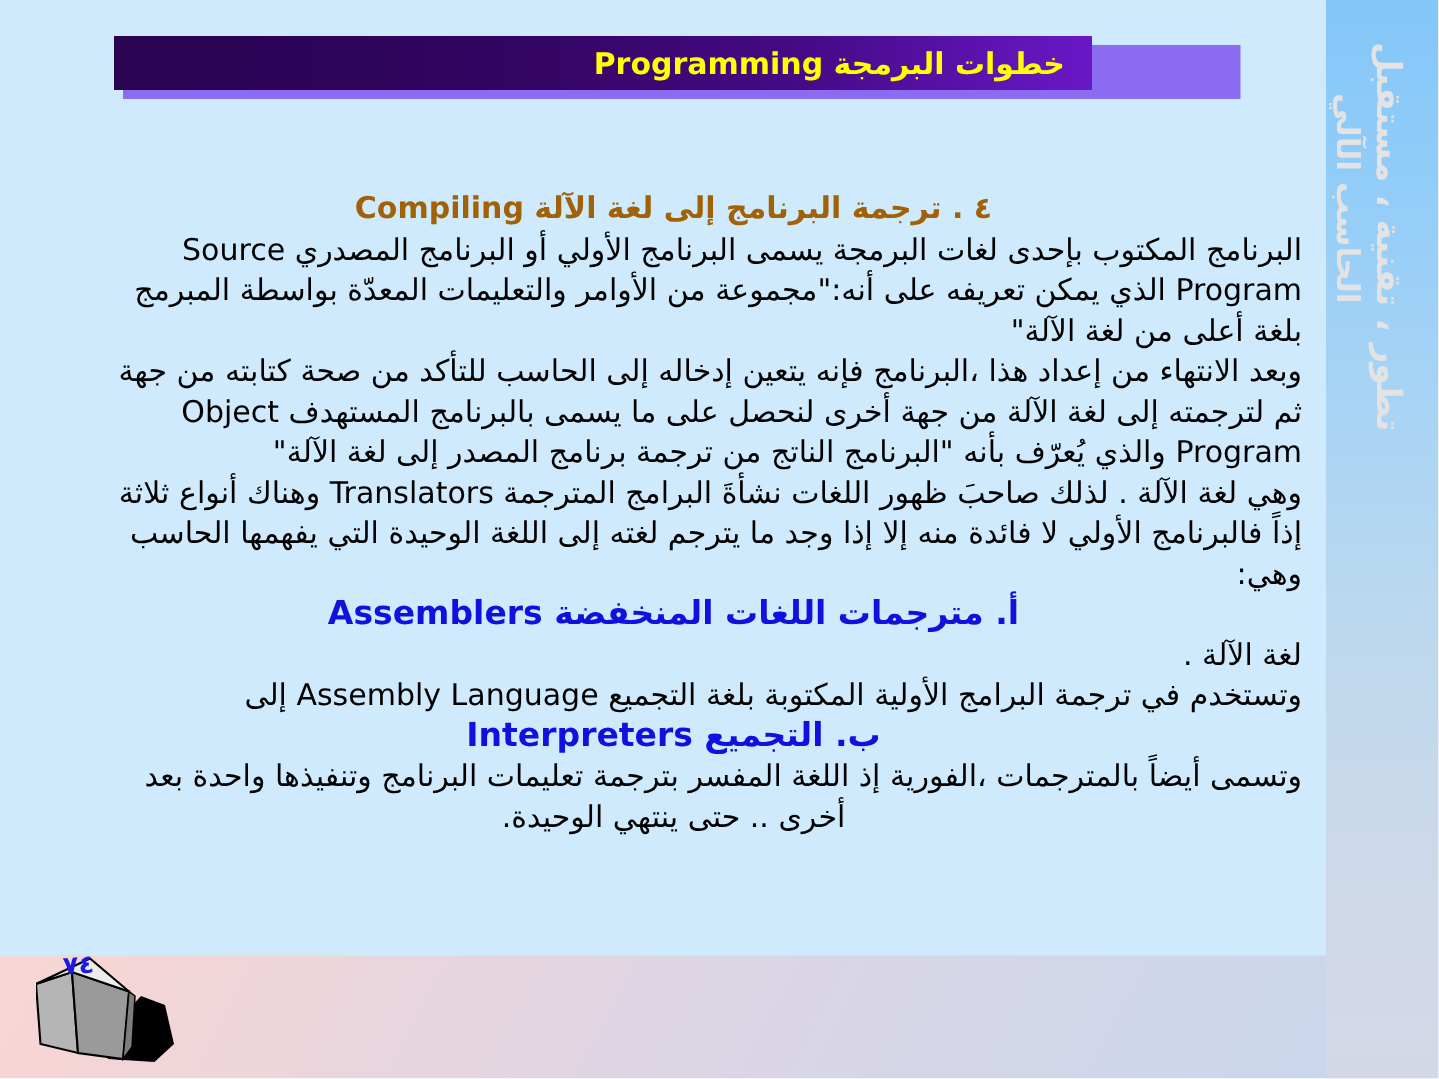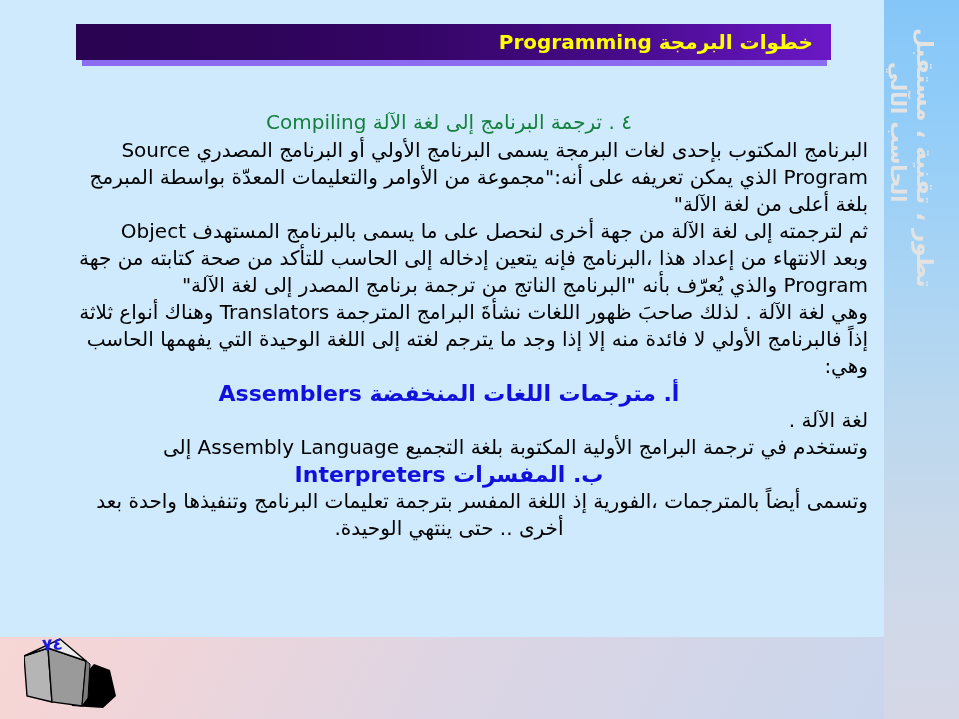--- a/index.html
+++ b/index.html
@@ -65,21 +65,21 @@
   
   .title-shadow {
     position: absolute;
     left: 82px; top: 30px;
     width: 745px; height: 36px;
     background: #8b6bf0;
   }
   .title-bar {
     position: absolute;
     left: 76px; top: 24px;
-    width: 755px; height: 36px;
+    width: 652px; height: 36px;
     background: linear-gradient(90deg, #2a0352 0%, #2d0458 22%, #350566 45%, #450a85 70%, #5b12ad 88%, #6a18c6 100%);
     display: flex;
     align-items: center;
     justify-content: flex-start;
     padding-right: 18px;
     box-sizing: border-box;
   }
   .title-text {
     color: #ffff00;
     font-size: 20px;
@@ -99,26 +99,26 @@
     color: #000000;
     font-size: 20px;
     line-height: 27px;
     font-family: "DejaVu Sans", "Liberation Sans", sans-serif;
   }
   .p {
     margin: 0;
     padding: 0;
   }
   .head-red {
-    color: #15803d;
-    font-weight: 400;
+    color: #a16207;
+    font-weight: 700;
     text-align: center;
     font-size: 20px;
     line-height: 28px;
-    margin: 0 0 1px 0;
+    margin: 16px 0 1px 0;
   }
   .head-blue {
     color: #1111dd;
     font-weight: 700;
     text-align: center;
     font-size: 22px;
     line-height: 27px;
     margin: 0;
   }
   .ar-just {
@@ -167,34 +167,34 @@
   </div>
 
   <div class="body-area">
 
     <div class="head-red">٤ . ترجمة البرنامج إلى لغة الآلة  Compiling</div>
 
     <div class="p ar-just">البرنامج المكتوب بإحدى لغات البرمجة يسمى البرنامج الأولي أو البرنامج المصدري Source</div>
     <div class="p ar-just">Program الذي يمكن تعريفه على أنه:"مجموعة من الأوامر والتعليمات المعدّة بواسطة المبرمج</div>
     <div class="p">بلغة أعلى من لغة الآلة"</div>
 
+    <div class="p ar-just">وبعد الانتهاء من إعداد هذا ،البرنامج فإنه يتعين إدخاله إلى الحاسب للتأكد من صحة كتابته من جهة</div>
     <div class="p ar-just">ثم لترجمته إلى لغة الآلة من جهة أخرى لنحصل على ما يسمى بالبرنامج المستهدف Object</div>
-    <div class="p ar-just">وبعد الانتهاء من إعداد هذا ،البرنامج فإنه يتعين إدخاله إلى الحاسب للتأكد من صحة كتابته من جهة</div>
     <div class="p ar-just">Program والذي يُعرّف بأنه "البرنامج الناتج من ترجمة برنامج المصدر إلى لغة الآلة"</div>
 
     <div class="p ar-just">وهي لغة الآلة . لذلك صاحبَ ظهور اللغات نشأةَ البرامج المترجمة  Translators وهناك أنواع ثلاثة</div>
     <div class="p ar-just">إذاً فالبرنامج الأولي لا فائدة منه إلا إذا وجد ما يترجم لغته إلى اللغة الوحيدة التي يفهمها الحاسب</div>
     <div class="p">وهي:</div>
 
     <div class="head-blue">أ. مترجمات اللغات المنخفضة  Assemblers</div>
 
     <div class="p">لغة الآلة .</div>
     <div class="p ar-just">وتستخدم في ترجمة البرامج الأولية المكتوبة بلغة التجميع  Assembly  Language إلى</div>
 
-    <div class="head-blue">ب. المفسرات   Interpreters</div>
+    <div class="head-blue">ب. التجميع   Interpreters</div>
 
     <div class="p ar-just">وتسمى أيضاً بالمترجمات ،الفورية إذ اللغة المفسر بترجمة تعليمات البرنامج وتنفيذها واحدة بعد</div>
     <div class="p center-last">أخرى  .. حتى ينتهي الوحيدة.</div>
 
   </div>
 
   <div class="keycap">
     <svg width="130" height="90" viewBox="0 0 130 90" xmlns="http://www.w3.org/2000/svg">
 
       <polygon points="46,30 62,36 68,62 55,74 24,72 20,58" fill="#000000" transform="translate(24,6)"></polygon>

